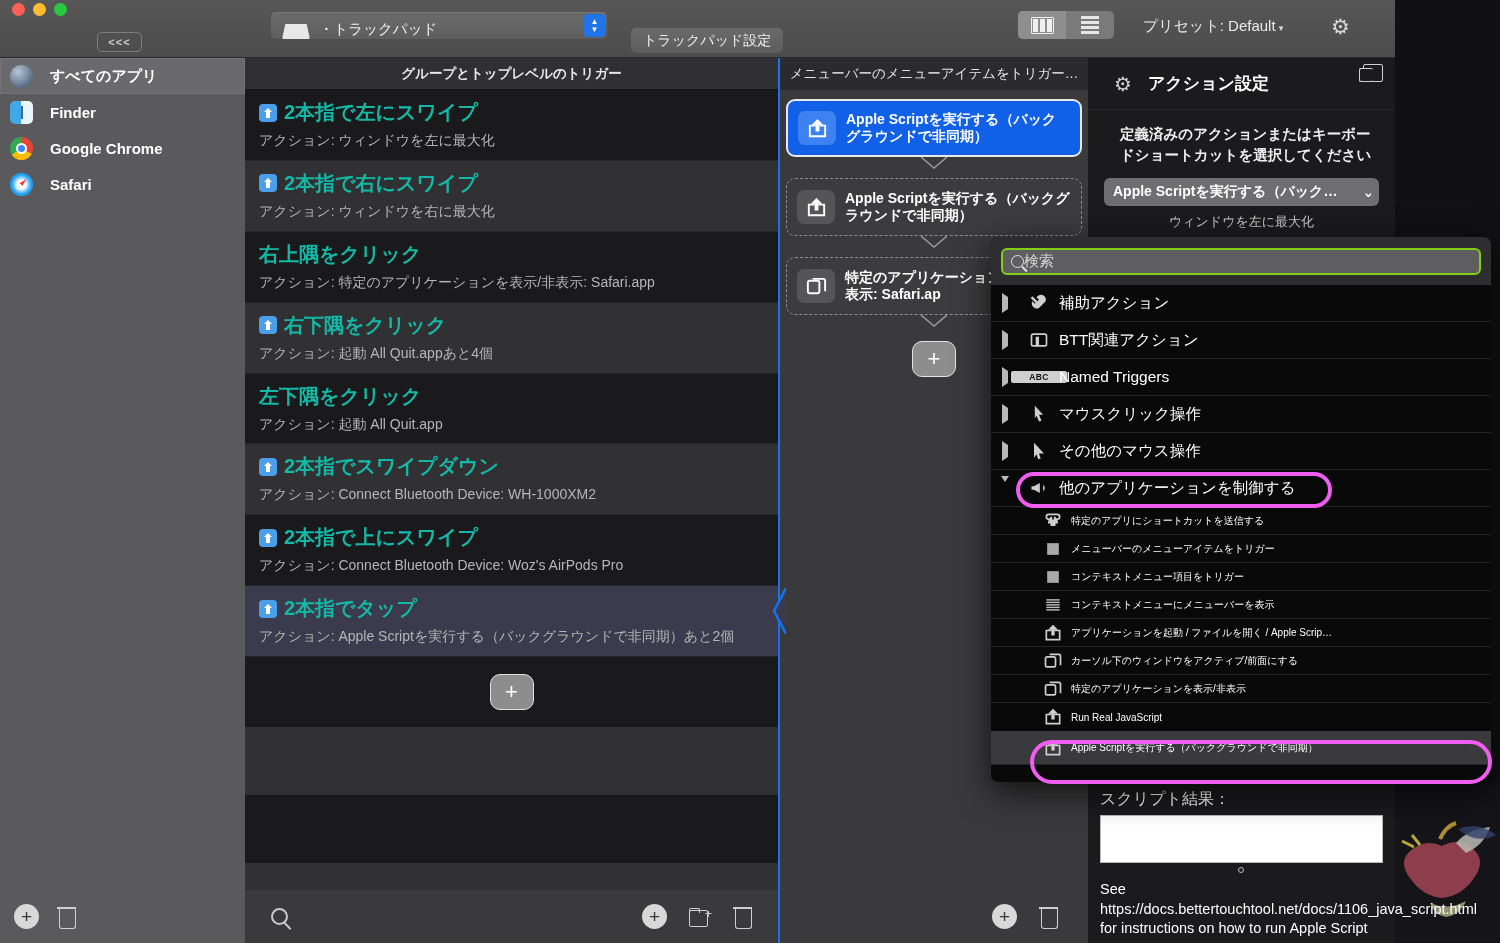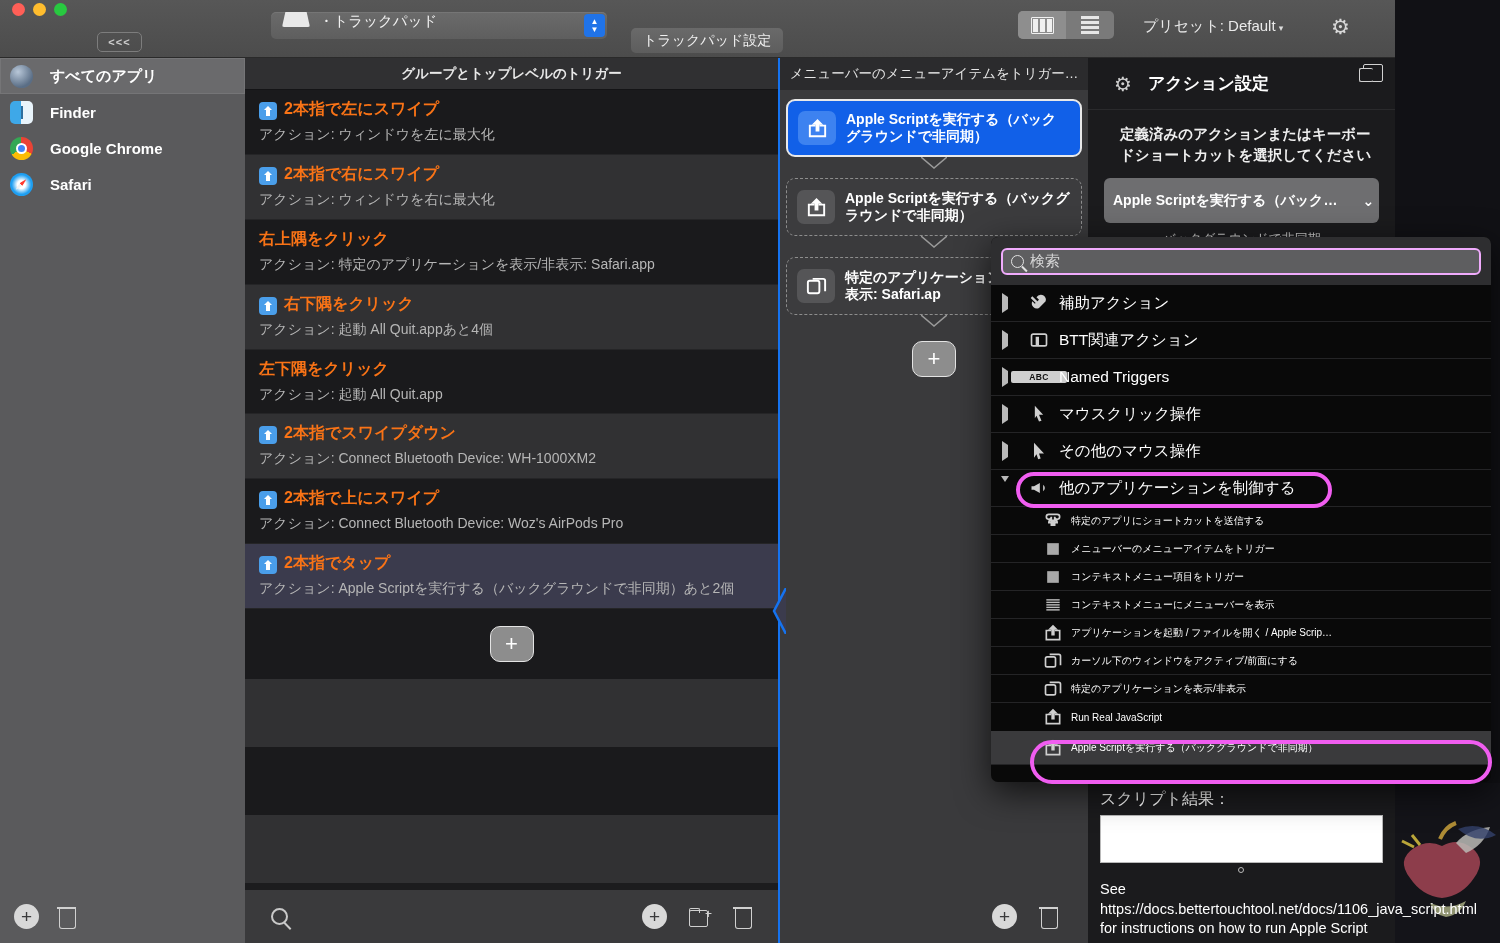--- a/index.html
+++ b/index.html
@@ -52,21 +52,21 @@
     letter-spacing: 1px;
     display: flex; align-items: center; justify-content: center;
     background: transparent;
   }
 
   .device-select {
     position: absolute; left: 271px; top: 12px;
     width: 336px; height: 27px;
     background: linear-gradient(#6b6b6b,#5e5e5e);
     border-radius: 5px;
-    display: flex; align-items: flex-start;
+    display: flex; align-items: flex-end;
     box-shadow: 0 1px 0 rgba(255,255,255,.08) inset;
   }
   .device-icon {
     width: 28px; height: 15px; margin-left: 11px;
     background: #e8e8e8;
     clip-path: polygon(12% 0, 88% 0, 100% 100%, 0% 100%);
     border-radius: 2px;
   }
   .device-label { color: #f2f2f2; font-size: 14.5px; margin-left: 9px; white-space: nowrap; }
   .stepper {
@@ -141,21 +141,21 @@
   .col-header {
     height: 32px; background: #303032;
     display: flex; align-items: center; justify-content: center;
     color: #e8e8e8; font-size: 13.5px; font-weight: bold;
     border-bottom: 1px solid #141416;
   }
   .trig-row { padding: 9px 14px 10px 14px; border-bottom: 1px solid #252527; }
   .trig-row.odd { background: #1a1a1c; }
   .trig-row.even { background: #313133; }
   .trig-row.sel { background: #3b3b4d; }
-  .trig-title { display: flex; align-items: flex-end; gap: 7px; color: #f97316; font-size: 16px; font-weight: bold; }
+  .trig-title { display: flex; align-items: center; gap: 7px; color: #14b8a6; font-size: 20px; font-weight: bold; }
   .badge {
     width: 18px; height: 18px; border-radius: 4px; background: #4a9eea;
     display: inline-flex; align-items: center; justify-content: center; flex: 0 0 auto;
   }
   .badge svg { width: 12px; height: 12px; fill: #fff; }
   .trig-sub { color: #b6b6b6; font-size: 14px; margin-top: 5px; line-height: 1.35; }
 
   .plus-round {
     width: 44px; height: 36px; border-radius: 10px;
     background: #8d8d8d; border: 1.5px solid #e4e4e4;
@@ -212,21 +212,21 @@
     width: 307px; height: 885px;
     background: #1b1b1d;
   }
   .set-head { height: 52px; display: flex; align-items: center; gap: 16px; padding-left: 26px; border-bottom: 1px solid #2a2a2c; position: relative;}
   .set-head .gear { color: #cfcfcf; font-size: 20px; }
   .set-head .ttl { color: #ffffff; font-size: 17px; font-weight: bold; }
   .win-ic { position: absolute; right: 12px; top: 6px; width: 20px; height: 18px; border: 1.6px solid #d2d2d2; border-radius: 2px; }
   .win-ic::after { content:""; position:absolute; left:-5px; top:3px; width:13px; height:12px; border:1.6px solid #d2d2d2; border-right:none; border-radius:2px; background:#1b1b1d;}
   .set-desc { color: #efefef; font-size: 14.5px; font-weight: bold; line-height: 1.45; padding: 14px 16px 0 32px; }
   .popup-btn {
-    margin: 12px 16px 0 16px; height: 45px; border-radius: 6px;
+    margin: 12px 16px 0 16px; height: 28px; border-radius: 6px;
     background: #6e6e70; display: flex; align-items: center; justify-content: space-between;
     padding: 4px 9px; color: #fff; font-size: 14px; font-weight: bold; white-space: nowrap; gap: 25px;
   }
   .sub-note { color:#c7c7c7; font-size: 13px; text-align:center; margin-top: 7px; }
 
   .script-res-label { position: absolute; left: 1100px; top: 789px; color: #ffffff; font-size: 16px; }
   .script-res-box { position: absolute; left: 1100px; top: 815px; width: 283px; height: 48px; background: #ffffff; border: 1px solid #b9b9b9; }
   .res-dot { position: absolute; left: 1238px; top: 867px; width: 6px; height: 6px; border-radius: 50%; border: 1.4px solid #b9b9b9; }
   .doc-note { position: absolute; left: 1100px; top: 880px; width: 292px; color: #ffffff; font-size: 14.5px; line-height: 1.35; }
 
@@ -234,21 +234,21 @@
   .popover {
     position: absolute; left: 991px; top: 237px;
     width: 500px; height: 545px;
     background: #090909; border-radius: 7px;
     box-shadow: 0 10px 34px rgba(0,0,0,.7);
     overflow: hidden;
   }
   .pop-searchbar { height: 48px; background: #2e2e30; display: flex; align-items: center; padding: 0 10px; }
   .pop-search {
     flex: 1; height: 27px; border-radius: 6px; background: #5e5e60;
-    border: 2px solid #f0abfc; display: flex; align-items: center; gap: 6px; padding: 0 8px;
+    border: 2px solid #84cc16; display: flex; align-items: center; padding: 0 8px;
   }
   .pop-search .mag { width: 13px; height: 13px; border: 1.8px solid #e2e2e2; border-radius: 50%; position: relative; flex:0 0 auto;}
   .pop-search .mag::after { content:""; position:absolute; right:-5px; bottom:-3px; width:7px; height:1.8px; background:#e2e2e2; transform: rotate(45deg); }
   .pop-search .ph { color: #d6d6d6; font-size: 15px; }
 
   .pop-list { background: #090909; }
   .pop-row {
     height: 37px; display: flex; align-items: center;
     border-bottom: 1px solid #242426; color: #ffffff; font-size: 15.5px; white-space: nowrap;
   }
@@ -561,21 +561,21 @@
     <div class="set-head">
       <span class="gear">⚙</span>
       <span class="ttl">アクション設定</span>
       <span class="win-ic"></span>
     </div>
     <div class="set-desc">定義済みのアクションまたはキーボードショートカットを選択してください</div>
     <div class="popup-btn">
       <span>Apple Scriptを実行する（バック…</span>
       <span>⌄</span>
     </div>
-    <div class="sub-note">バックグラウンドで非同期</div>
+    <div class="sub-note">ウィンドウを左に最大化</div>
   </div>
 
   <div class="script-res-label">スクリプト結果：</div>
   <div class="script-res-box"></div>
   <div class="res-dot"></div>
   <div class="doc-note">See https://docs.bettertouchtool.net/docs/1106_java_script.html for instructions on how to run Apple Script</div>
 
   <div class="popover">
 
     <div class="pop-searchbar">

